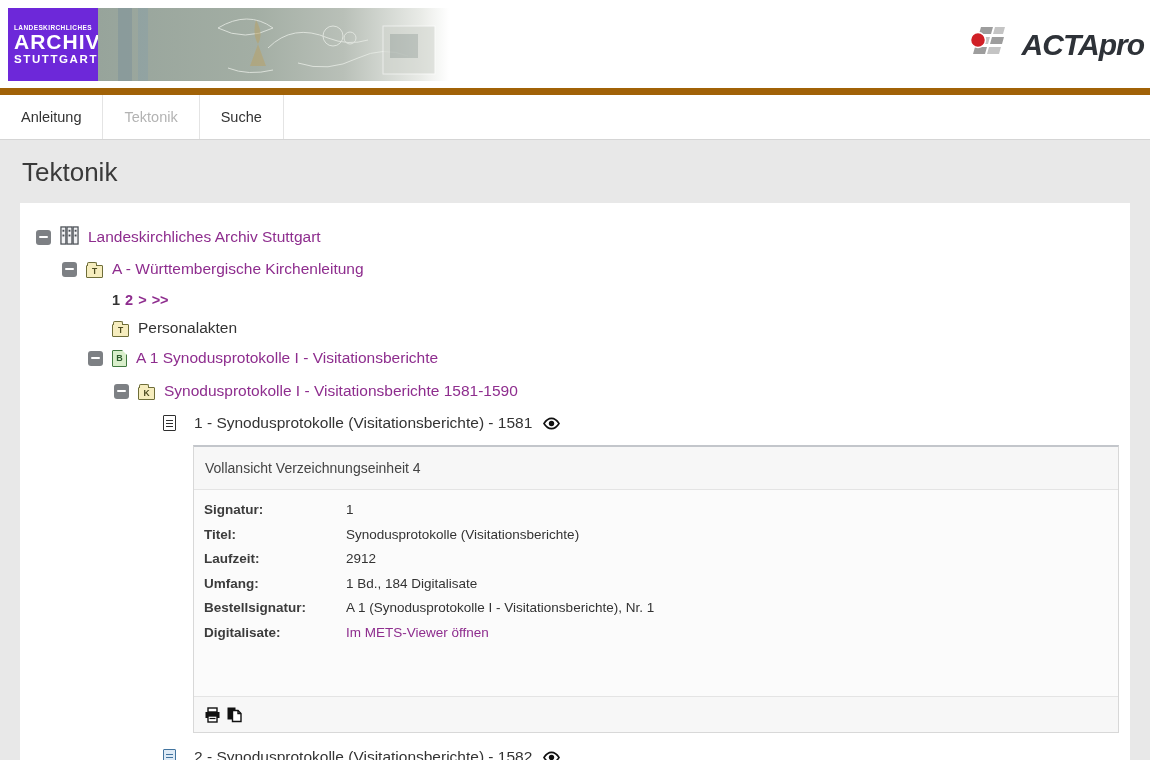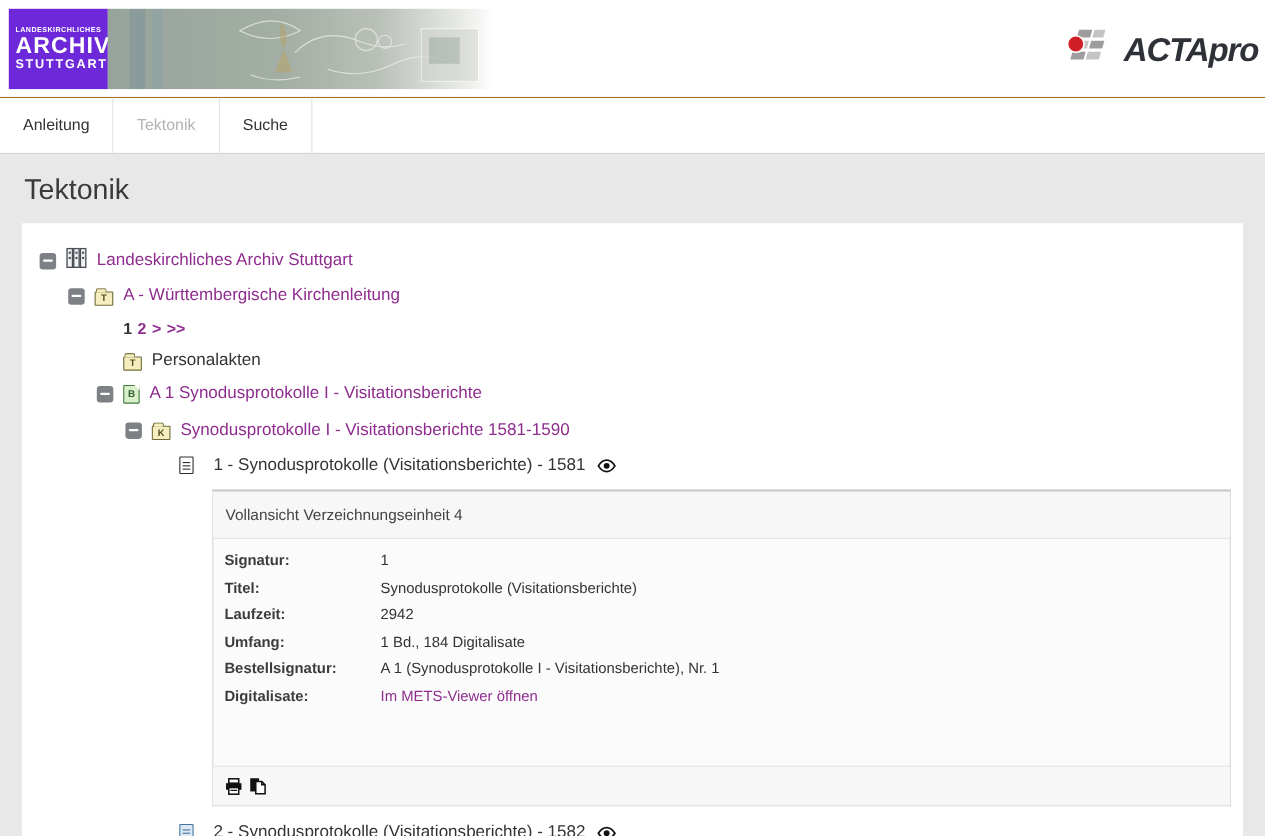--- a/index.html
+++ b/index.html
@@ -13,21 +13,21 @@
   .logo-line1 { font-size:6.5px; letter-spacing:.4px; font-weight:bold; }
   .logo-line2 { font-size:21px; font-weight:bold; letter-spacing:1px; line-height:22px; }
   .logo-line3 { font-size:11.5px; font-weight:bold; letter-spacing:1.6px; }
   .banner { width:351px; height:73px; position:relative; overflow:hidden;
     background:linear-gradient(90deg,#97a49b 0%,#a3aea4 45%,#b9c0b8 70%,#e9ebe7 92%,#ffffff 100%); }
   .banner svg { position:absolute; inset:0; }
   .actapro { position:absolute; right:6px; top:24px; display:flex; align-items:flex-end; gap:16px; }
   .actapro-text { font-size:30px; font-weight:bold; font-style:italic; color:#2e3238; letter-spacing:-1px; }
 
   
-  .nav { height:52px; background:#fff; border-top:1px solid #a16207; border-bottom:1px solid #d5d5d5; display:flex; align-items:stretch; }
+  .nav { height:52px; background:#fff; border-top:7px solid #a16207; border-bottom:1px solid #d5d5d5; display:flex; align-items:stretch; }
   .nav-item { display:flex; align-items:center; padding:0 21px; font-size:14.5px; color:#333; border-right:1px solid #e4e4e4; cursor:pointer; }
   .nav-item.active { color:#b3b3b3; }
   .nav-right { margin-left:auto; display:flex; align-items:center; }
   .nav-admin { display:flex; align-items:center; align-self:stretch; padding:0 26px; font-size:14.5px; border-left:1px solid #e4e4e4; border-right:1px solid #e4e4e4; cursor:pointer; }
   .lang-select { margin-left:30px; width:82px; height:31px; border:1px solid #c6c6c6; border-radius:3px; background:#fff; display:flex; align-items:center; justify-content:space-between; padding:0 8px 0 12px; font-size:13.5px; color:#333; cursor:pointer; }
   .flag-btn { margin-left:8px; margin-right:10px; width:38px; height:31px; background:#3d89ad; border:1px solid #34789a; border-radius:3px; display:flex; align-items:center; justify-content:center; cursor:pointer; }
 
   
   .title-bar { padding:17px 22px 15px; }
   .page-title { font-size:26px; font-weight:400; color:#3a3a3a; }
@@ -228,21 +228,21 @@
       <div class="field-row">
         <span class="field-label">Signatur:</span>
         <span class="field-value">1</span>
       </div>
       <div class="field-row">
         <span class="field-label">Titel:</span>
         <span class="field-value">Synodusprotokolle (Visitationsberichte)</span>
       </div>
       <div class="field-row">
         <span class="field-label">Laufzeit:</span>
-        <span class="field-value">2942</span>
+        <span class="field-value">2912</span>
       </div>
       <div class="field-row">
         <span class="field-label">Umfang:</span>
         <span class="field-value">1 Bd., 184 Digitalisate</span>
       </div>
       <div class="field-row">
         <span class="field-label">Bestellsignatur:</span>
         <span class="field-value">A 1 (Synodusprotokolle I - Visitationsberichte), Nr. 1</span>
       </div>
       <div class="field-row">

